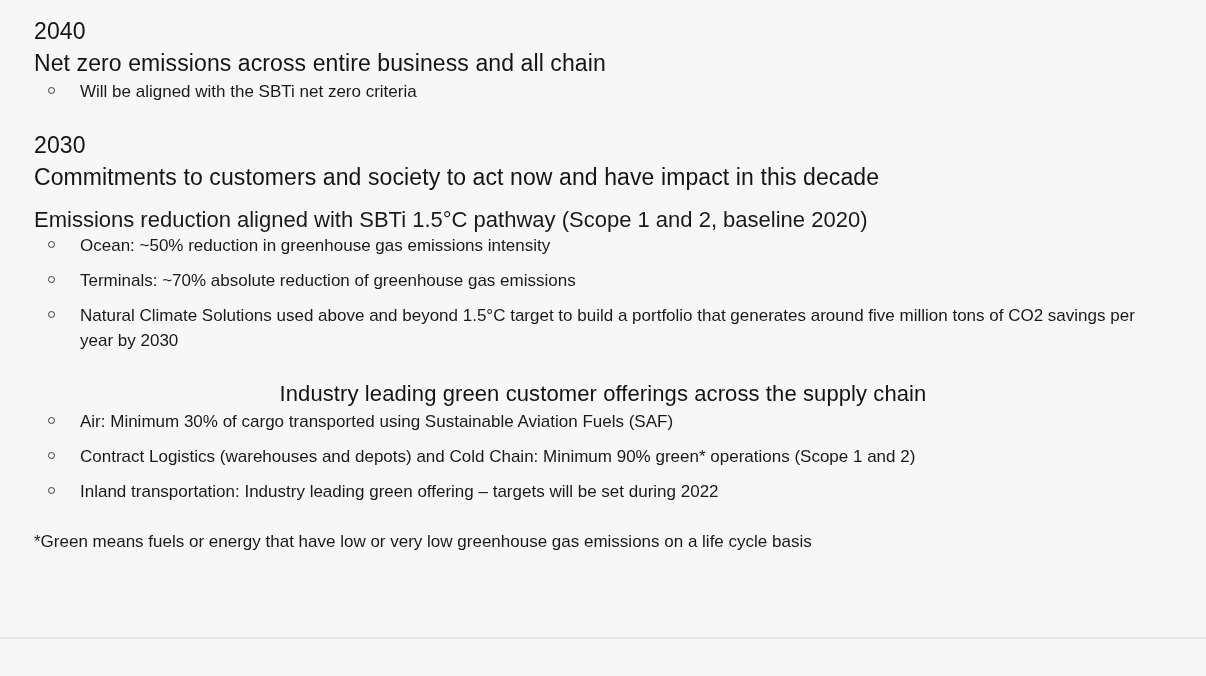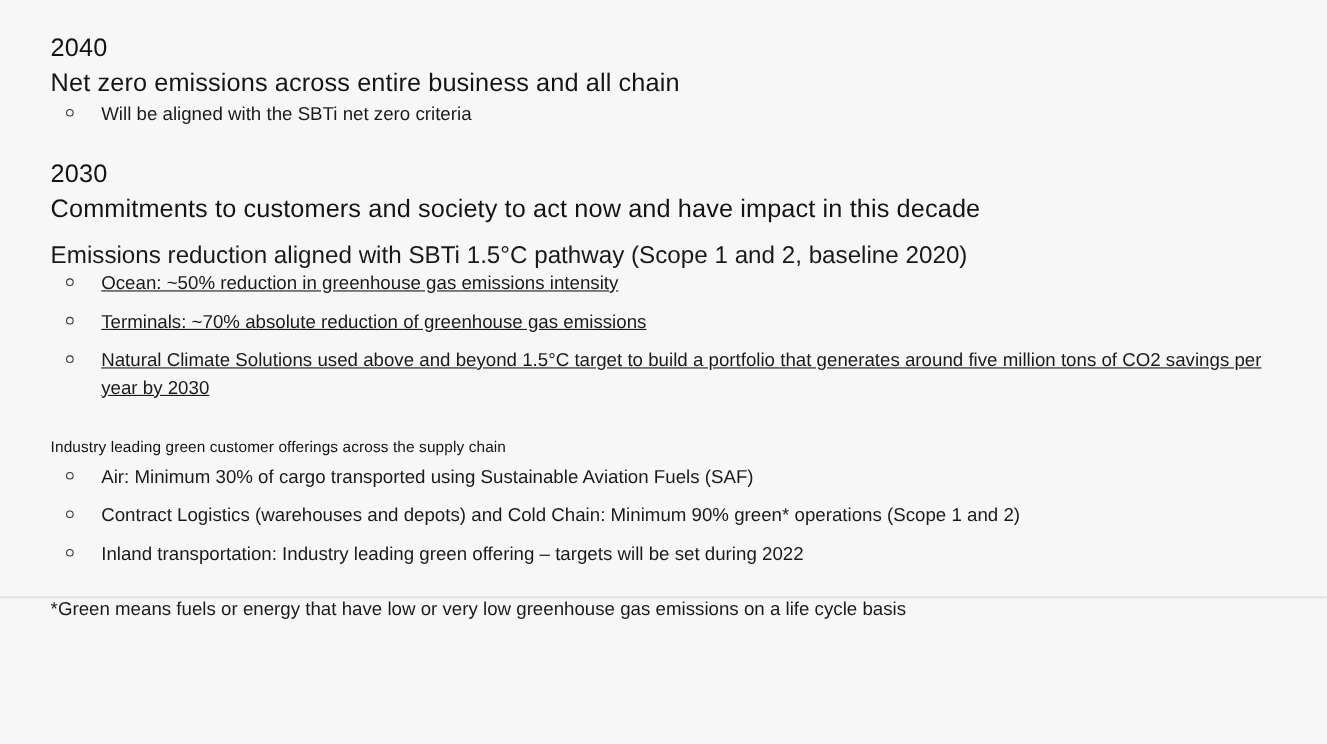--- a/index.html
+++ b/index.html
@@ -10,22 +10,22 @@
     width: 1206px;
     height: 676px;
     background: #f7f7f7;
     font-family: "Liberation Sans", sans-serif;
     color: #1a1a1a;
     overflow: hidden;
   }
   .page {
     position: relative;
     width: 1206px;
-    height: 544px;
-    padding: 12px;
+    height: 639px;
+    padding: 0;
     box-sizing: border-box;
   }
   .content {
     padding: 16px 34px 0 34px;
   }
   .year {
     font-size: 23px;
     line-height: 30px;
     font-weight: 400;
     color: #141414;
@@ -40,25 +40,26 @@
     margin-top: 1px;
   }
   .subhead {
     font-size: 22px;
     line-height: 26px;
     font-weight: 400;
     color: #1a1a1a;
     margin-top: 14px;
   }
   .section-title {
-    font-size: 14px;
+    font-size: 22px;
     line-height: 30px;
     font-weight: 400;
     color: #141414;
     letter-spacing: 0.1px;
+    text-align: center;
   }
   ul.bullets {
     list-style: none;
     margin: 0;
     padding: 0;
   }
   ul.bullets li {
     position: relative;
     padding-left: 46px;
     font-size: 17px;
@@ -72,21 +73,21 @@
     top: 8px;
     width: 7px;
     height: 7px;
     border: 1px solid #3a3a3a;
     border-radius: 50%;
     box-sizing: border-box;
   }
   .block-1 ul.bullets li { margin-bottom: 0; }
   .block-2030 { margin-top: 26px; }
   .bullets-2030 { margin-top: 22px; }
-  .bullets-2030 li { margin-bottom: 10px; text-decoration: underline; }
+  .bullets-2030 li { margin-bottom: 10px; }
   .green-section { margin-top: 26px; }
   .green-bullets { margin-top: 12px; }
   .green-bullets li { margin-bottom: 10px; }
   .footnote {
     margin-top: 26px;
     font-size: 17px;
     line-height: 24px;
     color: #1a1a1a;
   }
   .bottom-rule {

